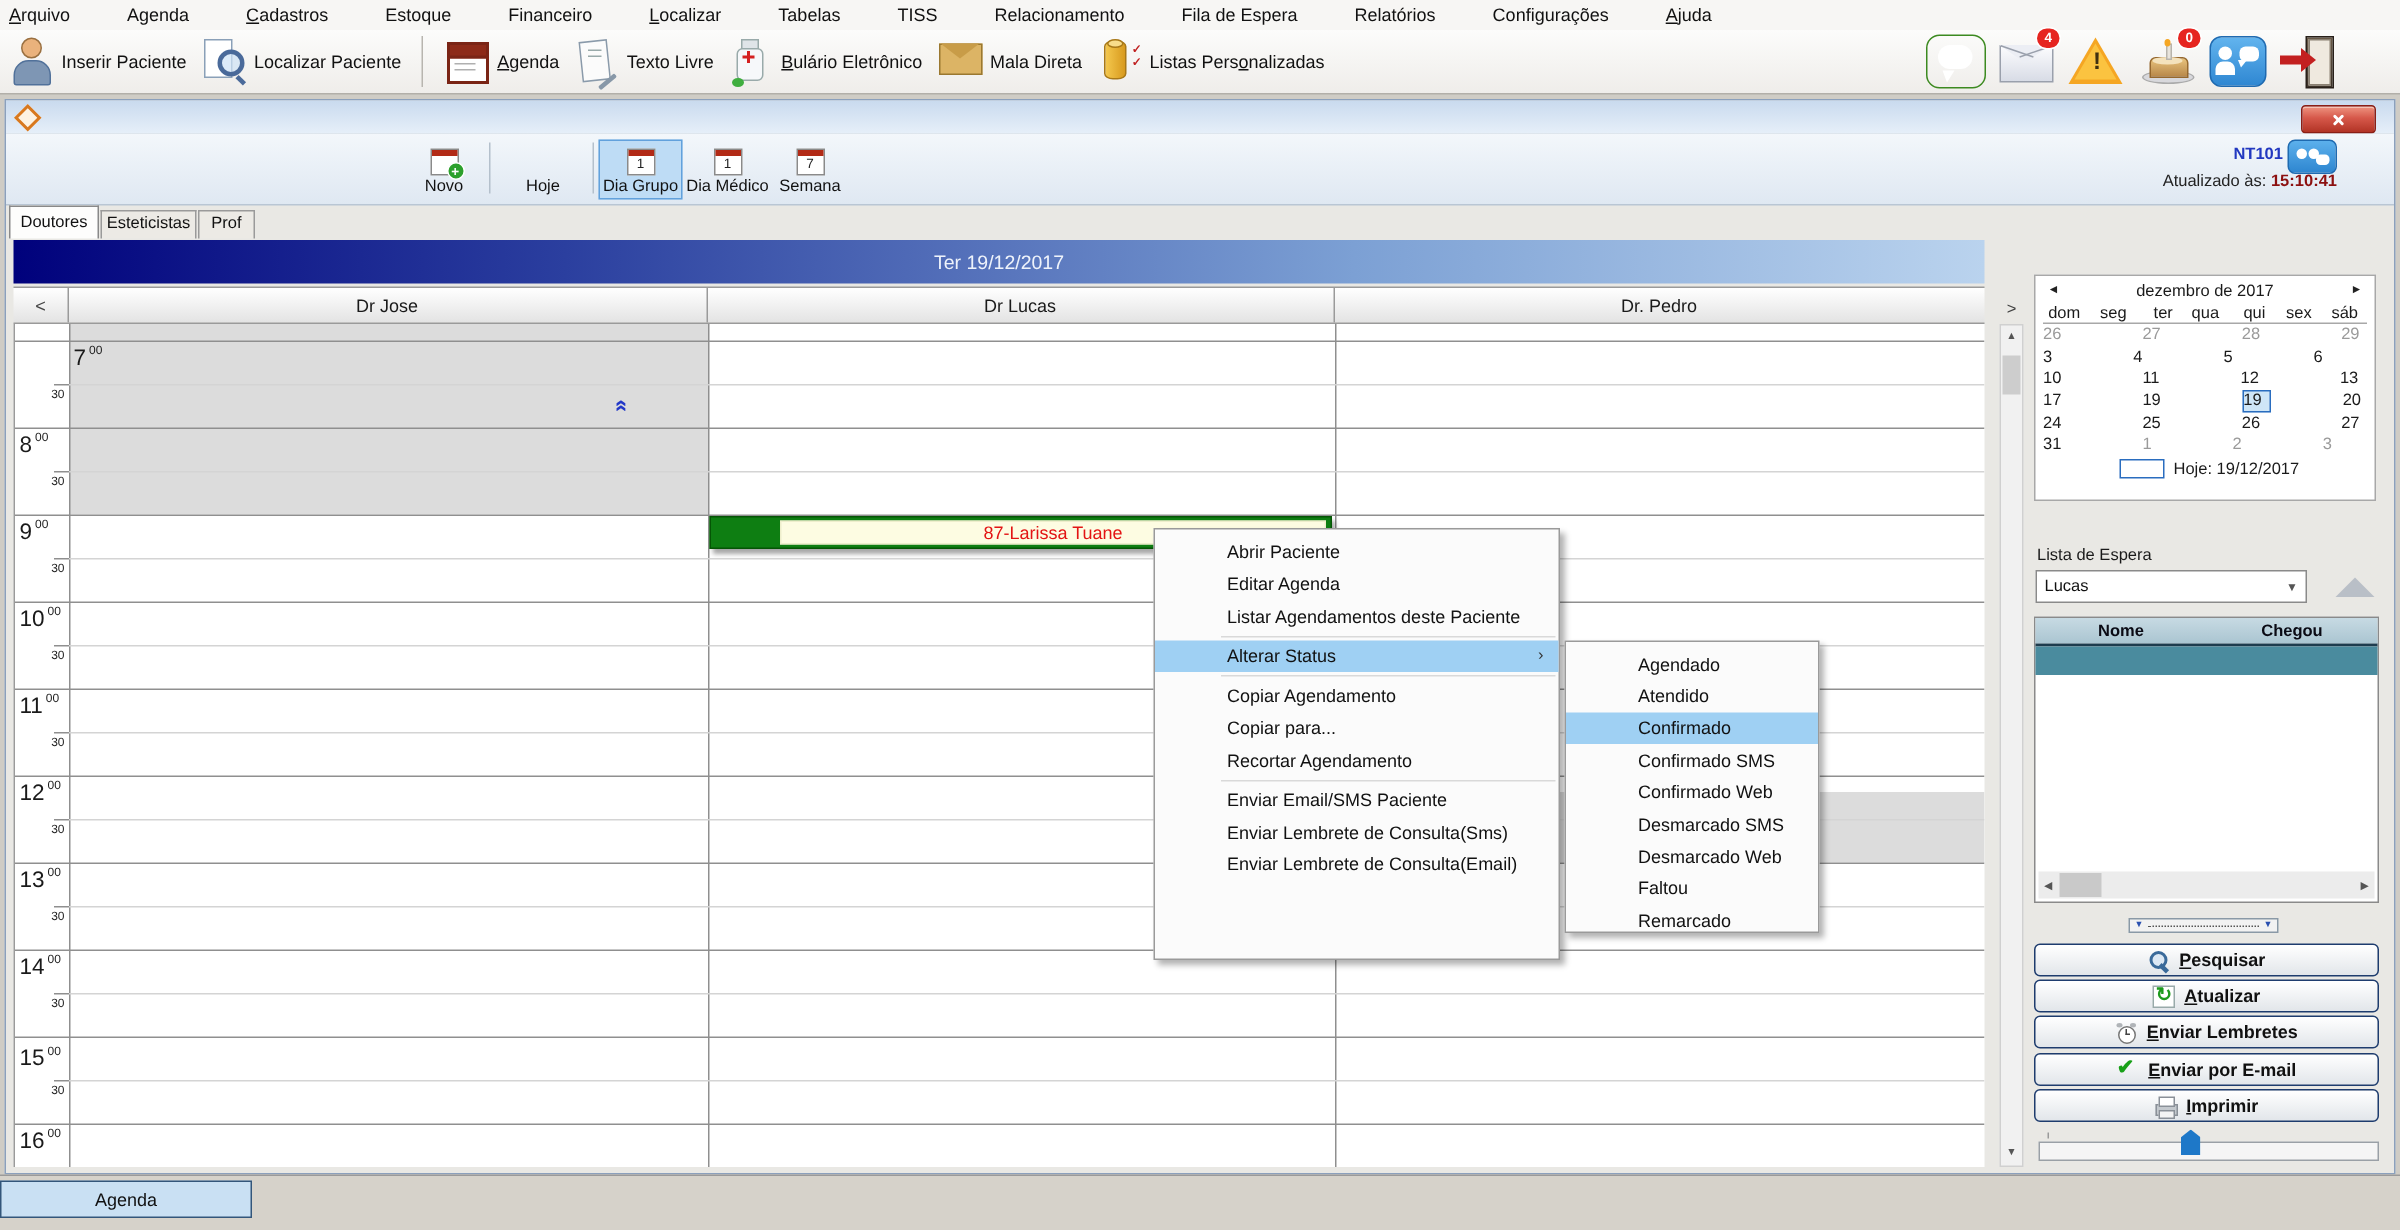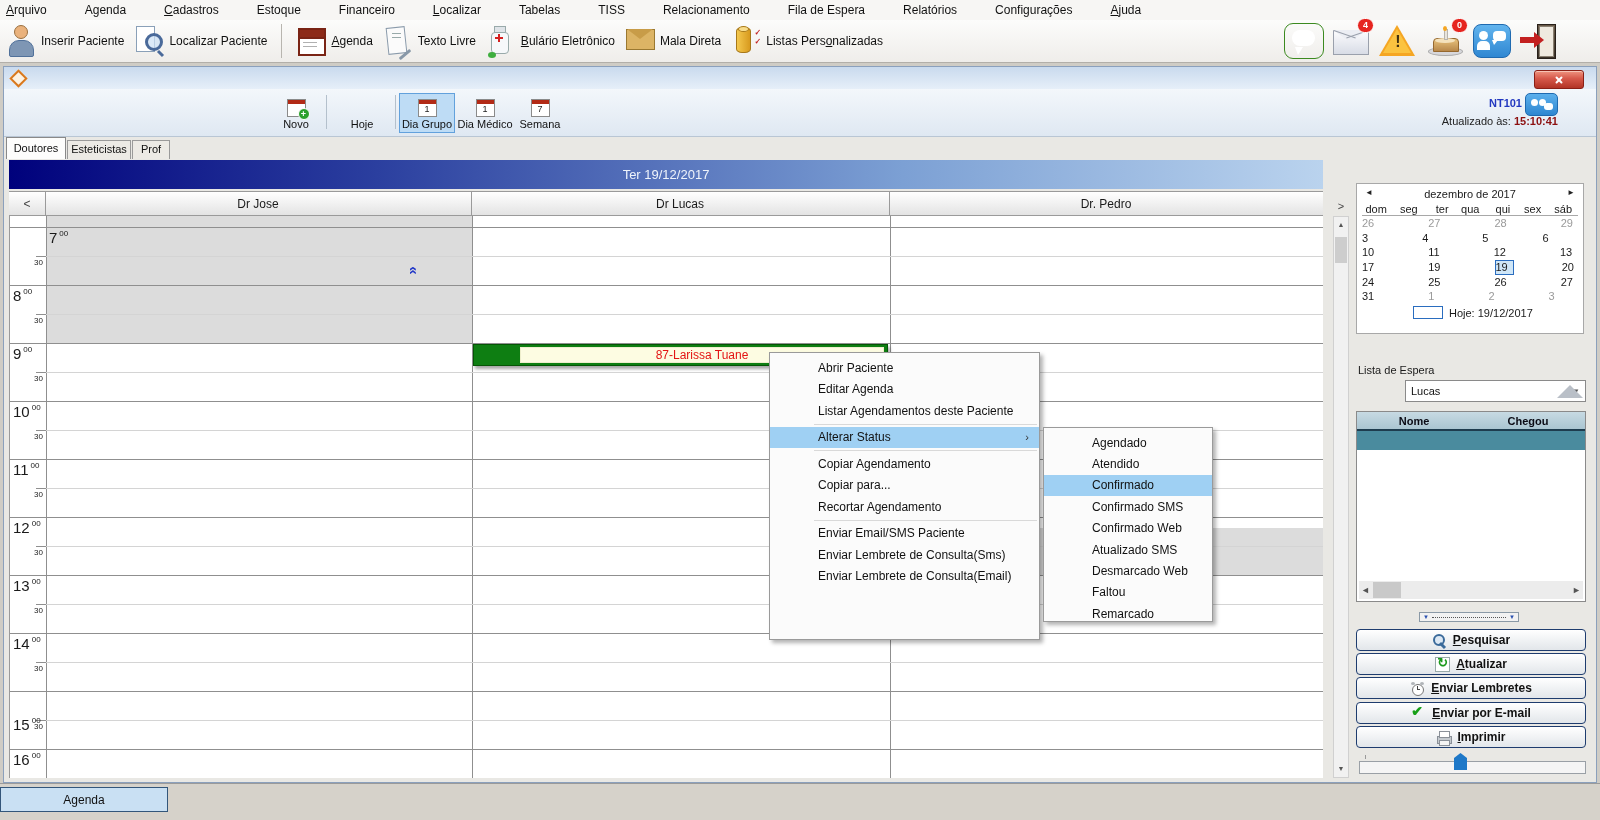--- a/index.html
+++ b/index.html
@@ -116,21 +116,21 @@
   #cal-daynames span{width:31px;text-align:right;padding-right:6px;box-sizing:border-box;}
   .cal-week{display:flex;margin:0 5px;gap:48px;}
   .cal-cell{width:31px;height:14.7px;text-align:right;padding-right:6px;box-sizing:border-box;line-height:14.5px;}
   .cal-cell.muted{color:#9a9a9a;}
   .cal-cell.sel{background:#cfe6f7;border:1px solid #2a6dbf;line-height:12.5px;padding-right:5px;}
   #cal-footer{display:flex;align-items:center;gap:6px;margin:2px 0 0 56px;}
   #cal-today-box{width:28px;height:11px;border:1px solid #2a6dbf;background:#fff;}
 
   #wl-label{position:absolute;left:1354px;top:297px;font-size:11px;color:#1a1a1a;}
   #wl-select{position:absolute;left:1353px;top:313px;width:181px;height:22px;background:#fff;border:1px solid #8a8a8a;
-    box-sizing:border-box;font-size:11px;color:#111;display:flex;align-items:center;padding-left:5px;margin-left:48px;}
+    box-sizing:border-box;font-size:11px;color:#111;display:flex;align-items:center;padding-left:5px;}
   #wl-select .dd{position:absolute;right:5px;font-size:8px;color:#555;}
   #panel-collapse{position:absolute;left:1553px;top:318px;width:0;height:0;
     border-left:13px solid transparent;border-right:13px solid transparent;border-bottom:13px solid #b9bfc7;}
   #wl-box{position:absolute;left:1352px;top:344px;width:230px;height:191px;background:#fff;border:1px solid #8a8a8a;box-sizing:border-box;}
   #wl-header{position:absolute;left:0;right:0;top:0;height:17px;background:linear-gradient(#c7dae3,#aac5d1);
     border-bottom:2px solid #1e3c4e;display:flex;font-size:11px;font-weight:bold;color:#0a0a14;}
   #wl-header .hc{display:flex;align-items:center;justify-content:center;}
   #wl-header .hc.c1{width:114px;} #wl-header .hc.c2{flex:1;}
   #wl-selrow{position:absolute;left:0;right:0;top:19px;height:19px;background:#4a8b9e;}
   #wl-hscroll{position:absolute;left:2px;right:2px;bottom:2px;height:18px;background:#ececec;}
@@ -398,21 +398,21 @@
         <div class="hlabel" style="top: 361px;"><span class="h">13</span><span class="m">00</span></div>
         <div class="half-label" style="top: 390px;">30</div>
         <div class="hline" style="top: 417px;"></div>
         <div class="hline half" style="top: 446px;"></div>
         <div class="gtick" style="top: 446px;"></div>
         <div class="hlabel" style="top: 419px;"><span class="h">14</span><span class="m">00</span></div>
         <div class="half-label" style="top: 448px;">30</div>
         <div class="hline" style="top: 475px;"></div>
         <div class="hline half" style="top: 504px;"></div>
         <div class="gtick" style="top: 504px;"></div>
-        <div class="hlabel" style="top: 500px;"><span class="h">15</span><span class="m">00</span></div>
+        <div class="hlabel" style="top: 480px;"><span class="h">15</span><span class="m">00</span></div>
         <div class="half-label" style="top: 506px;">30</div>
         <div class="hline" style="top: 533px;"></div>
         <div class="hlabel" style="top: 535px;"><span class="h">16</span><span class="m">00</span></div>
       </div>
 
     <div id="grid-vscroll">
       <div class="sb-arrow" style="top:0;">▲</div>
       <div id="grid-vthumb"></div>
       <div class="sb-arrow" style="bottom:0;">▼</div>
     </div>
@@ -612,21 +612,21 @@
       <div class="pm-item hl">
         <span>Confirmado</span>
       </div>
       <div class="pm-item">
         <span>Confirmado SMS</span>
       </div>
       <div class="pm-item">
         <span>Confirmado Web</span>
       </div>
       <div class="pm-item">
-        <span>Atualizado SMS</span>
+        <span>Desmarcado SMS</span>
       </div>
       <div class="pm-item">
         <span>Desmarcado Web</span>
       </div>
       <div class="pm-item">
         <span>Faltou</span>
       </div>
       <div class="pm-item">
         <span>Remarcado</span>
       </div>

